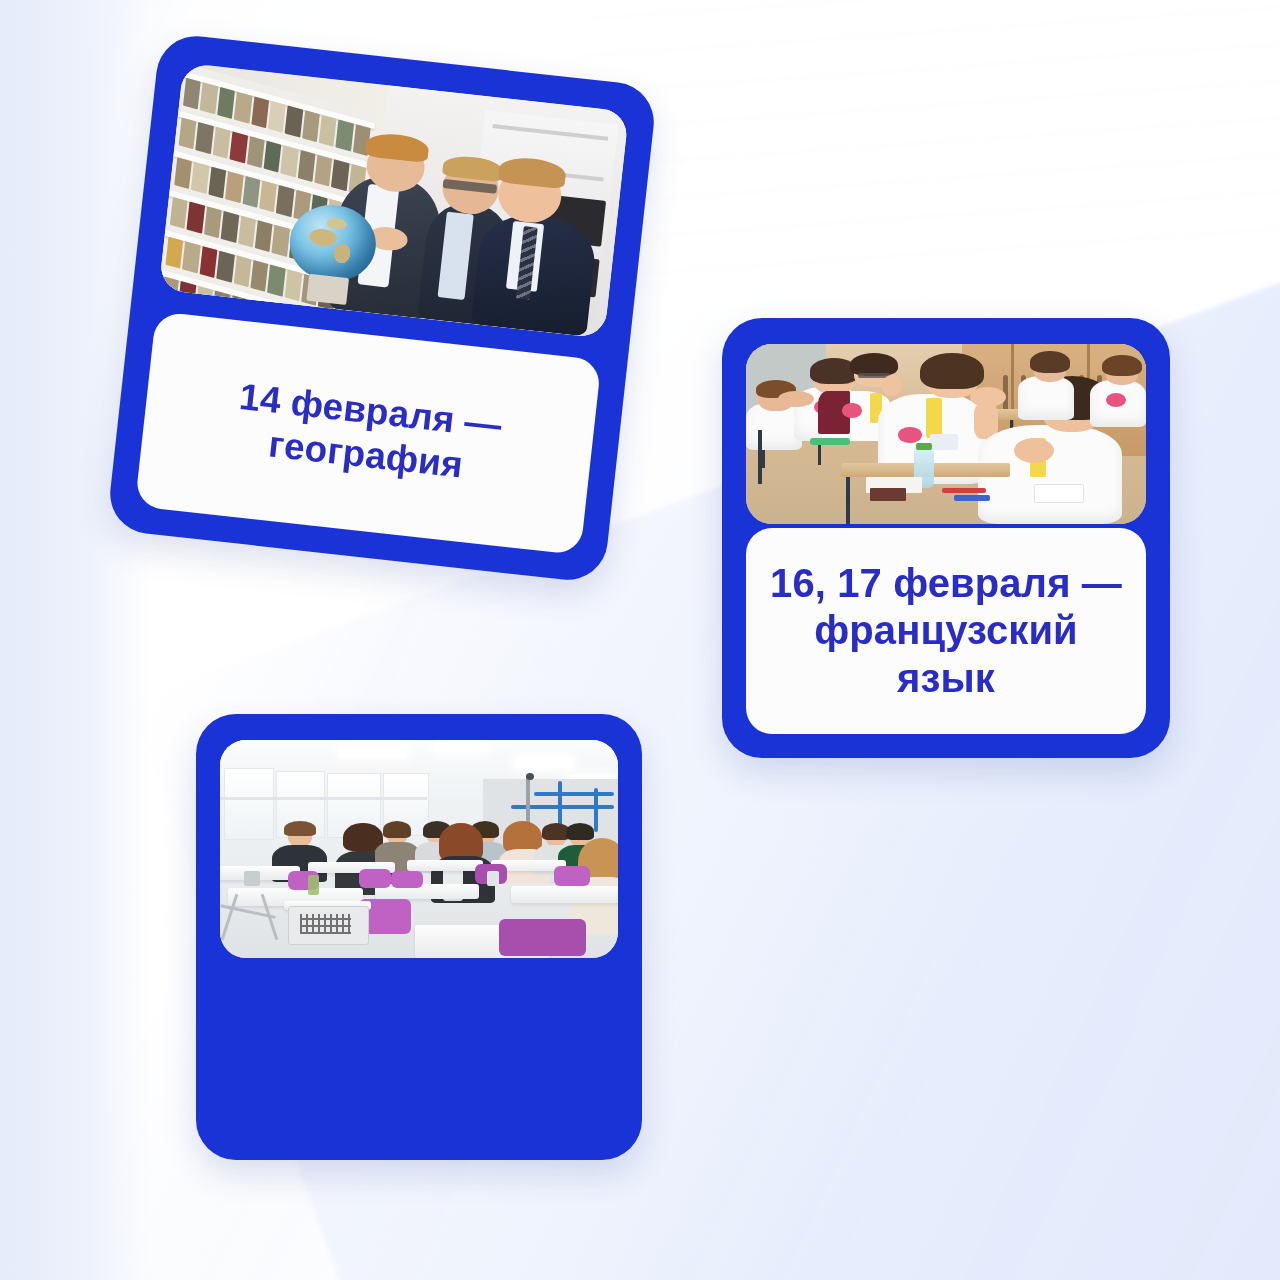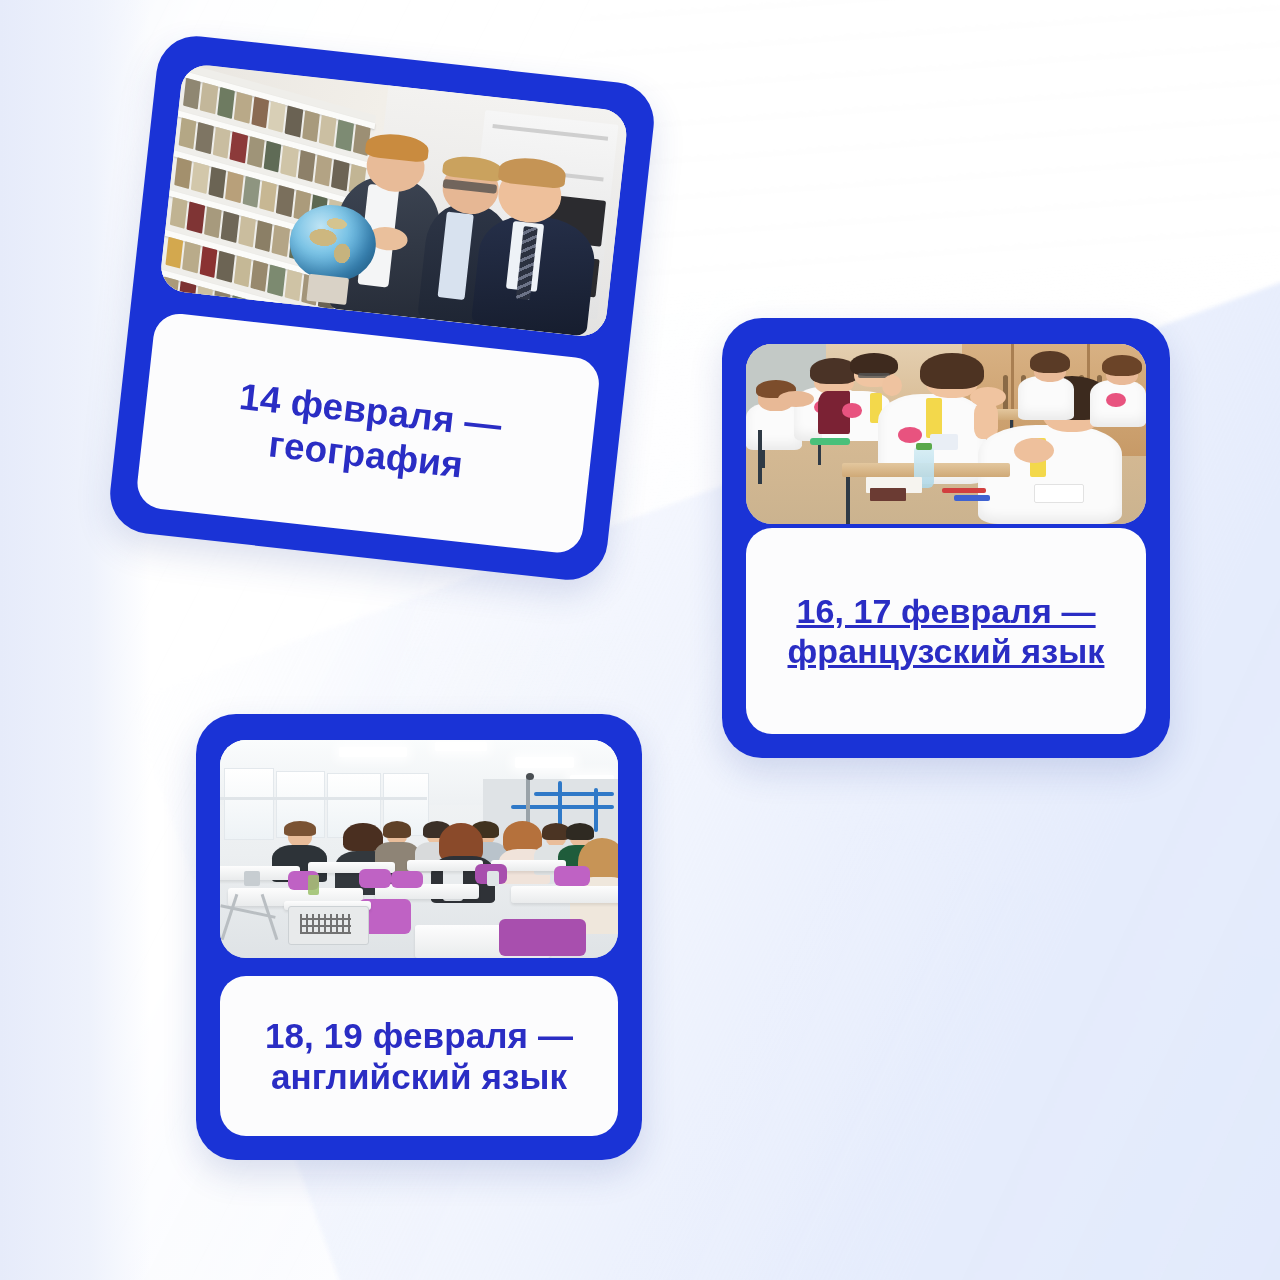--- a/index.html
+++ b/index.html
@@ -85,21 +85,21 @@
   }
   #card-geography .card-photo{height:228px;}
   #card-geography .card-caption{font-size:37px;margin-top:22px;}
 
   
   #card-french{
     left:722px;top:318px;width:448px;height:440px;
     padding:26px 24px 24px 24px;
   }
   #card-french .card-photo{height:180px;}
-  #card-french .card-caption{font-size:34px;margin-top:4px;text-decoration:underline;}
+  #card-french .card-caption{font-size:40px;margin-top:4px;}
 
   
   #card-english{
     left:196px;top:714px;width:446px;height:446px;
     padding:26px 24px 24px 24px;
   }
   #card-english .card-photo{height:218px;}
   #card-english .card-caption{font-size:35px;margin-top:18px;}
 
   
@@ -459,16 +459,15 @@
         <div class="sv" style="left:20%;top:80%;width:13%;height:9%;background:repeating-linear-gradient(90deg,#555 0 2px,rgba(0,0,0,0) 2px 6px),repeating-linear-gradient(0deg,#555 0 2px,rgba(0,0,0,0) 2px 7px);opacity:.8;"></div>
         <div class="sv s3-frame" style="left:2%;top:70%;width:3px;height:22%;transform:rotate(18deg);"></div>
         <div class="sv s3-frame" style="left:12%;top:70%;width:3px;height:22%;transform:rotate(-18deg);"></div>
         <div class="sv s3-frame" style="left:0%;top:78%;width:14%;height:3px;transform:rotate(12deg);"></div>
 
         <div class="sv" style="left:22%;top:62%;width:3%;height:9%;background:#9bc06a;border-radius:2px;opacity:.85;"></div>
         <div class="sv" style="left:6%;top:60%;width:4%;height:7%;background:#c7cdd1;border-radius:2px;"></div>
         <div class="sv" style="left:67%;top:60%;width:3%;height:7%;background:#dfe4e7;border-radius:2px;"></div>
       </div>
     </div>
-    <div class="card-caption">18, 19 февраля — английский язык</div>
   </div>
 
 </div>
 
 </body></html>

